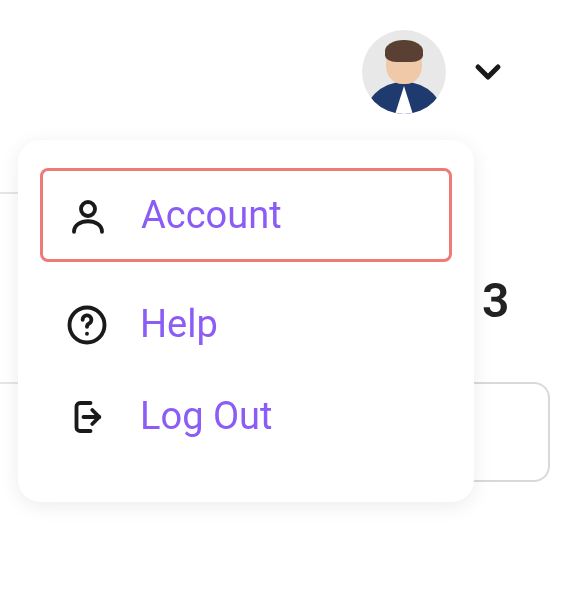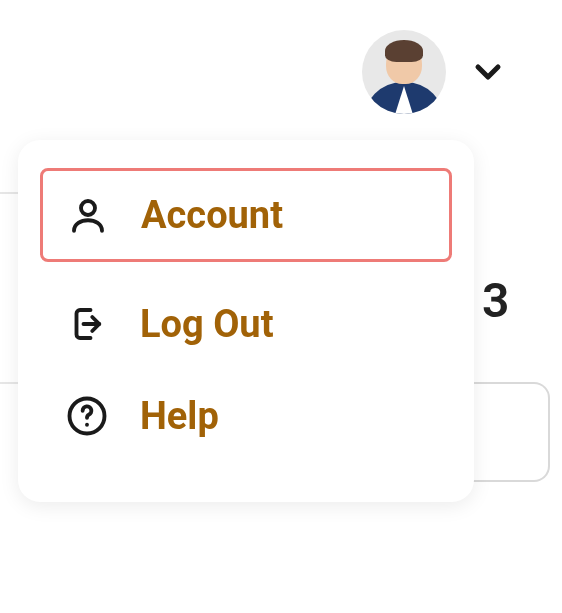--- a/index.html
+++ b/index.html
@@ -77,28 +77,28 @@
       top: 140px;
       left: 18px;
       width: 456px;
       background: #ffffff;
       border-radius: 22px;
       box-shadow: 0 4px 20px rgba(0,0,0,0.08);
       padding: 28px 22px 40px 22px;
     }
     .menu-item {
       display: flex;
-      align-items: center;
+      align-items: flex-end;
       gap: 32px;
       padding: 24px 26px;
       border-radius: 8px;
       cursor: pointer;
       font-size: 38px;
-      color: #a16207;
-      font-weight: 700;
+      color: #8b5cf6;
+      font-weight: 400;
     }
     .menu-item.highlighted {
       border: 3px solid #ee7b77;
       border-radius: 8px;
       padding: 22px 24px;
       margin-bottom: 16px;
     }
     .menu-item .icon-slot {
       width: 42px;
       height: 42px;
@@ -168,37 +168,37 @@
 <div class="dropdown">
 
   <div class="menu-item highlighted">
     <span class="icon-slot">
       <svg width="42" height="42" viewBox="0 0 24 24" fill="none" stroke="#1a1a1a" stroke-width="2.2" stroke-linecap="round" stroke-linejoin="round">
         <circle cx="12" cy="8" r="4"></circle>
         <path d="M4 21c0-4 4-6 8-6s8 2 8 6"></path>
       </svg>
     </span>
     <span>Account</span>
+  </div>
+
+  <div class="menu-item">
+    <span class="icon-slot">
+      <svg width="42" height="42" viewBox="0 0 24 24" fill="none" stroke="#1a1a1a" stroke-width="2.2" stroke-linecap="round" stroke-linejoin="round">
+        <circle cx="12" cy="12" r="10"></circle>
+        <path d="M9.5 9a2.5 2.5 0 1 1 3.5 2.3c-.8.4-1 .9-1 1.7"></path>
+        <line x1="12" y1="17" x2="12" y2="17.01"></line>
+      </svg>
+    </span>
+    <span>Help</span>
   </div>
 
   <div class="menu-item">
     <span class="icon-slot">
       <svg width="42" height="42" viewBox="0 0 24 24" fill="none" stroke="#1a1a1a" stroke-width="2.2" stroke-linecap="round" stroke-linejoin="round">
         <path d="M14 4h-6a2 2 0 0 0-2 2v12a2 2 0 0 0 2 2h6"></path>
         <polyline points="15 8 19 12 15 16"></polyline>
         <line x1="19" y1="12" x2="10" y2="12"></line>
       </svg>
     </span>
     <span>Log Out</span>
   </div>
 
-  <div class="menu-item">
-    <span class="icon-slot">
-      <svg width="42" height="42" viewBox="0 0 24 24" fill="none" stroke="#1a1a1a" stroke-width="2.2" stroke-linecap="round" stroke-linejoin="round">
-        <circle cx="12" cy="12" r="10"></circle>
-        <path d="M9.5 9a2.5 2.5 0 1 1 3.5 2.3c-.8.4-1 .9-1 1.7"></path>
-        <line x1="12" y1="17" x2="12" y2="17.01"></line>
-      </svg>
-    </span>
-    <span>Help</span>
-  </div>
-
 </div>
 
 </body></html>

